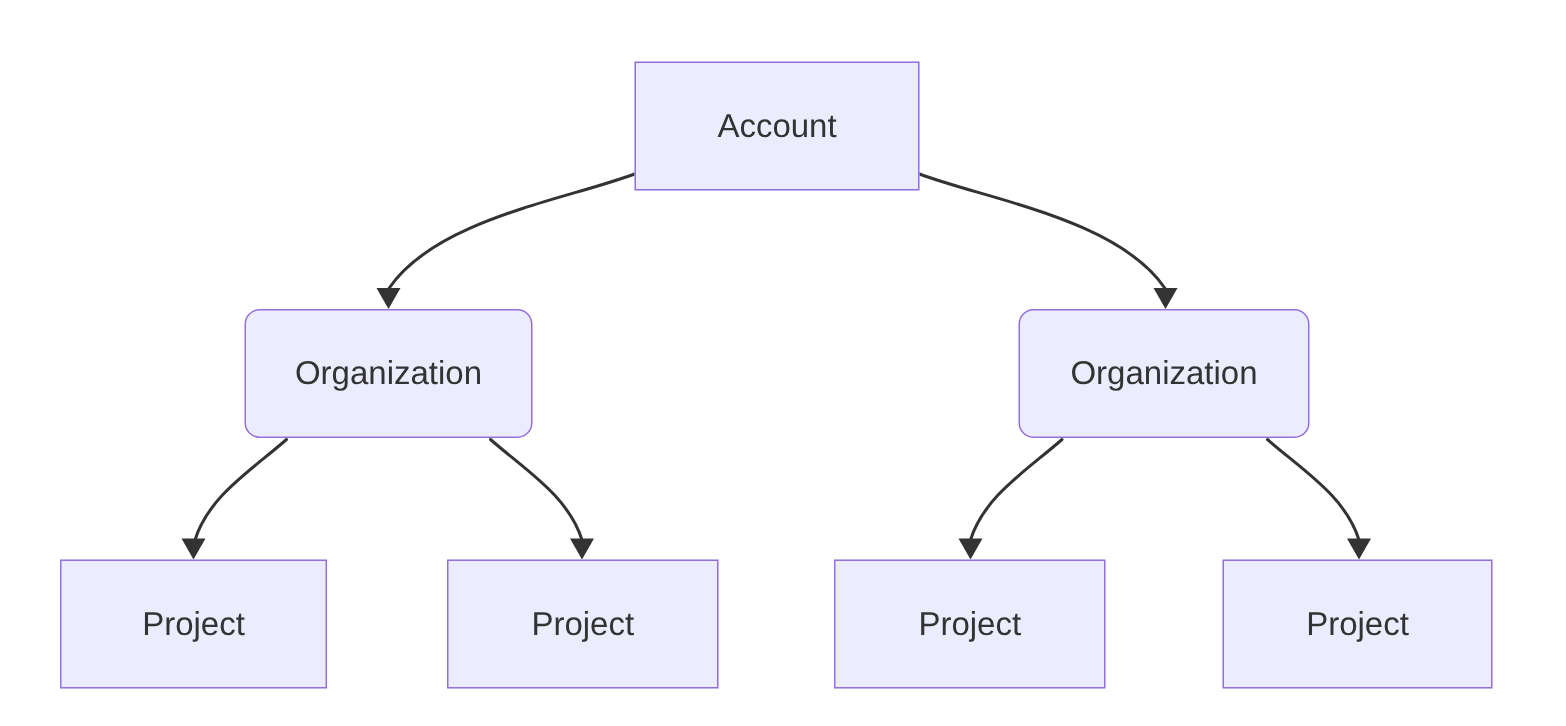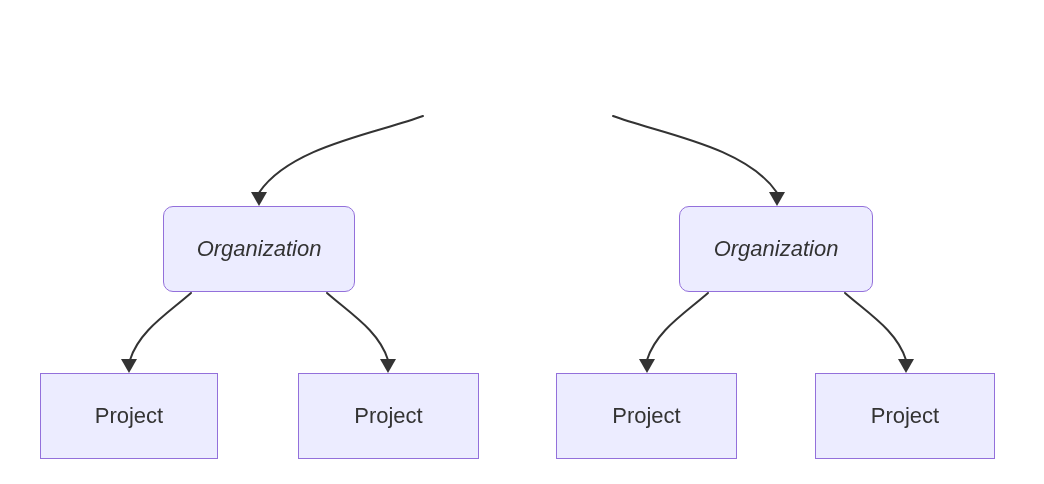--- a/index.html
+++ b/index.html
@@ -28,21 +28,21 @@
     background: #ECECFF;
     border: 1.5px solid #9370DB;
     color: #333333;
     display: flex;
     align-items: center;
     justify-content: center;
     font-size: 22px;
     line-height: 1;
     text-align: center;
   }
-  .rounded { border-radius: 10px; font-style: italic; }
+  .rounded { border-radius: 10px; }
 
   .node-account   { left: 423px; top: 41px;  width: 190px; height: 86px; }
   .node-org-left  { left: 163px; top: 206px; width: 192px; height: 86px; }
   .node-org-right { left: 679px; top: 206px; width: 194px; height: 86px; }
   .node-proj-1    { left: 40px;  top: 373px; width: 178px; height: 86px; }
   .node-proj-2    { left: 298px; top: 373px; width: 181px; height: 86px; }
   .node-proj-3    { left: 556px; top: 373px; width: 181px; height: 86px; }
   .node-proj-4    { left: 815px; top: 373px; width: 180px; height: 86px; }
 
   .edge-path {
@@ -78,20 +78,23 @@
     <g>
       <path class="edge-path" d="M708,293 C684,314 656,331 647,360"></path>
       <polygon class="arrowhead" points="639,359 655,359 647,373"></polygon>
     </g>
     <g>
       <path class="edge-path" d="M845,293 C869,314 897,331 906,360"></path>
       <polygon class="arrowhead" points="898,359 914,359 906,373"></polygon>
     </g>
   </svg>
 
+  <div class="node node-account">
+    <span>Account</span>
+  </div>
 
   <div class="node rounded node-org-left">
     <span>Organization</span>
   </div>
 
   <div class="node rounded node-org-right">
     <span>Organization</span>
   </div>
 
   <div class="node node-proj-1">

